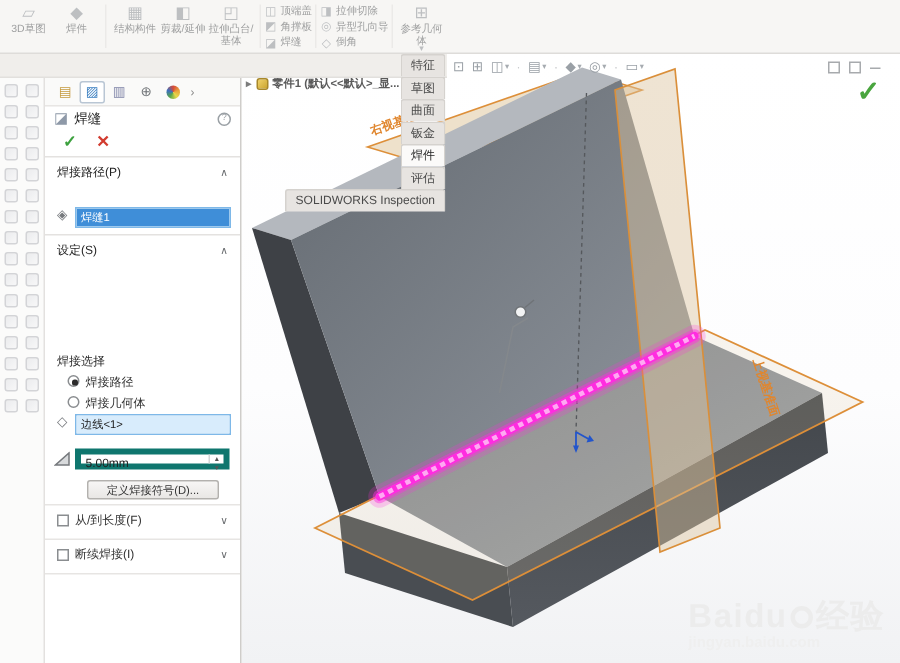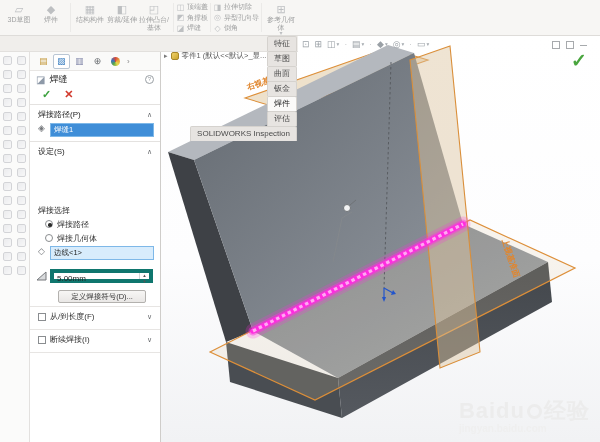--- a/index.html
+++ b/index.html
@@ -51,21 +51,21 @@
     background:conic-gradient(#d64a3a,#e9a33b,#e6d84a,#58a54a,#3a6fbf,#d64a3a); }
   .pm-overflow { margin-left:2px; color:#8a8a8a; font-size:8px; }
   .pm-title { display:flex; align-items:center; gap:4px; height:16px; padding:0 6px; }
   .pm-title .t-ic { font-size:10px; color:#8e99a8; }
   .pm-title .t-tx { font-size:9px; color:#222; }
   .help-ic { margin-left:auto; width:9px; height:9px; border:1px solid #9aa0a5; border-radius:50%;
     color:#9aa0a5; font-size:6px; line-height:7px; text-align:center; }
   .pm-confirm { display:flex; gap:13px; padding:1px 12px 3px; border-bottom:1px solid #e4e2e0; }
   .ok { color:#3da13f; font-size:11px; font-weight:bold; }
   .no { color:#d23b2f; font-size:11px; font-weight:bold; }
-  .pm-sec { display:flex; align-items:center; padding:4px 8px 2px; color:#1e1e1e;justify-content:flex-end; }
+  .pm-sec { display:flex; align-items:center; padding:4px 8px 17px; color:#1e1e1e;justify-content:flex-end; }
   .pm-sec .chev { margin-left:auto; color:#6a6d70; font-size:7px; }
   .sel-row { display:flex; align-items:flex-start; gap:3px; padding:1px 6px 4px; }
   .sel-ic { width:11px; font-size:9px; color:#76797d; text-align:center; }
   .sel-box { flex:1; height:14px; border:1px solid #7eb8e8; background:#fff; overflow:hidden; }
   .sel-item-blue { height:100%; background:#3f8ed8; color:#fff; font-size:7.5px;
     line-height:12px; padding:0 3px; }
   .sel-item-lite { height:100%; background:#d8ecfc; color:#1c1c1c; font-size:7.5px;
     line-height:12px; padding:0 3px; }
   .pm-label { padding:2px 0 1px 8px; color:#2a2a2a;margin-top:44px; }
   .radio { display:flex; align-items:center; gap:4px; padding:1.5px 0 1.5px 15px; }
@@ -84,21 +84,21 @@
   .pm-check-row { display:flex; align-items:center; gap:4px; padding:4px 8px;
     border-top:1px solid #e7e5e3; margin-top:3px; }
   .cb { width:8px; height:8px; border:1px solid #8a8d90; background:#fff; }
   .pm-check-row .chev { margin-left:auto; color:#6a6d70; font-size:7px; }
 
   
   .viewport { position:absolute; left:160px; top:36px; width:440px; height:406px; z-index:1;
     background:linear-gradient(180deg,#ffffff 0%,#fdfdfe 55%,#f1f2f4 100%); overflow:hidden; }
   .viewport svg { position:absolute; left:0; top:0; }
   .flyout { position:absolute; left:4px; top:15px; display:flex; align-items:center; gap:3px;
-    font-size:7.5px; color:#5a5a5a; z-index:5; }
+    font-size:7.5px; color:#5a5a5a; z-index:5;font-weight:bold; }
   .flyout .fl-arrow { color:#7c7c7c; font-size:7px; }
   .part-ic { width:8px; height:8px; background:linear-gradient(135deg,#f0d26a,#cba52f);
     border:1px solid #a8882a; border-radius:2px; }
   .confirm-check { position:absolute; right:13px; top:13px; font-size:19px; color:#49a53e;
     font-weight:bold; z-index:5; }
   .headsup { position:absolute; left:302px; top:39px; display:flex; align-items:center; gap:5px;
     z-index:6; color:#9aa0a6; }
   .hicon { display:flex; align-items:center; gap:1px; font-size:9px; }
   .hicon .hc { font-size:5.5px; color:#a6abb0; }
   .hdot { color:#c6c8ca; font-size:8px; }

